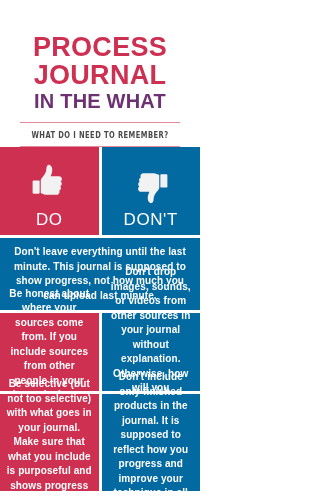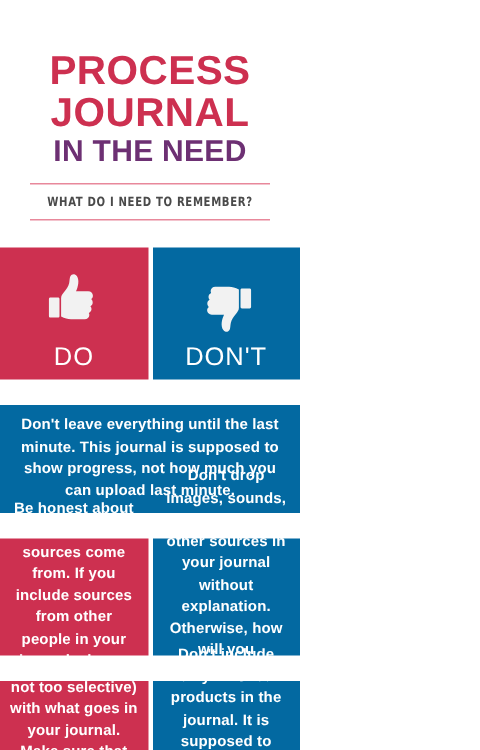--- a/index.html
+++ b/index.html
@@ -56,27 +56,27 @@
     letter-spacing: 0.5px;
     text-align: center;
     padding: 7px 0 6px 0;
     transform: scaleX(0.88);
   }
   .rule.bottom { margin-top: 0; }
 
   
   .grid {
     position: absolute;
-    top: 165px;
+    top: 147px;
     left: 0;
     width: 200px;
     bottom: 0;
     display: flex;
     flex-direction: column;
-    gap: 17px;
+    gap: 3px;
   }
   .row {
     display: flex;
     gap: 3px;
     width: 100%;
   }
   .cell {
     width: 98.5px;
     flex: 1 1 0;
     box-sizing: border-box;
@@ -128,21 +128,21 @@
   }
 </style>
 </head>
 <body>
 
 <div id="poster">
 
   <div class="header">
     <div class="title-line l1">PROCESS</div>
     <div class="title-line l2">JOURNAL</div>
-    <div class="title-line sub">IN THE NEED</div>
+    <div class="title-line sub">IN THE WHAT</div>
     <div class="rule"></div>
     <div class="subtitle">WHAT DO I NEED TO REMEMBER?</div>
     <div class="rule bottom"></div>
   </div>
 
   <div class="grid">
 
     <div class="row head">
       <div class="cell do">
         <div class="icon-wrap">

